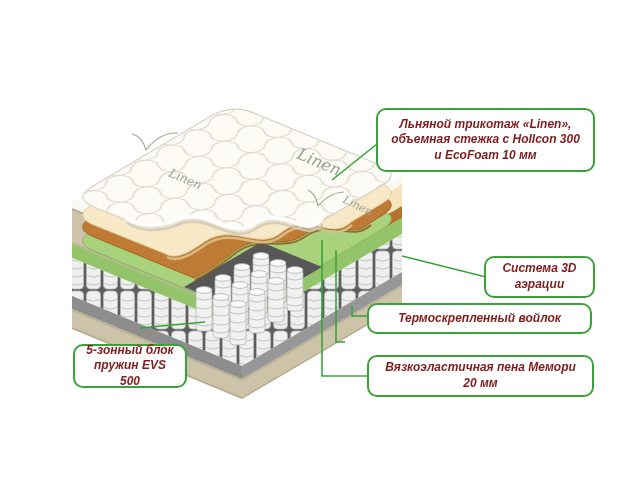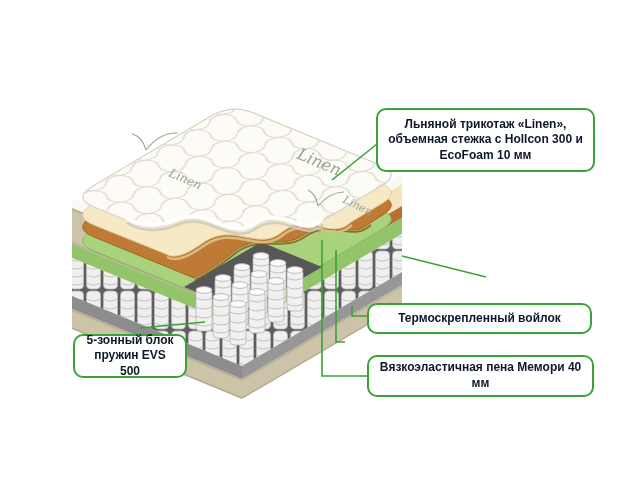--- a/index.html
+++ b/index.html
@@ -1,22 +1,22 @@
 <!DOCTYPE html>
 <html><head>
 <meta charset="utf-8">
 <style>
   html,body{margin:0;padding:0;background:#fff;}
   .stage{position:relative;width:625px;height:500px;background:#ffffff;overflow:hidden;
          font-family:"Liberation Sans",sans-serif;}
   .stage svg{position:absolute;left:0;top:0;}
   .callout{position:absolute;background:#ffffff;border:2px solid #3aa337;border-radius:10px;
            display:flex;align-items:center;justify-content:center;text-align:center;
-           color:#0f172a;font-weight:bold;font-size:12px;line-height:1.3;
-           padding:3px 8px;box-sizing:border-box;z-index:2;}
+           color:#7f1d1d;font-weight:bold;font-size:12px;line-height:1.3;
+           padding:3px 8px;box-sizing:border-box;z-index:2;font-style:italic;}
 </style>
 </head>
 <body>
 
 <div class="stage">
 
   <svg width="625" height="500" viewBox="0 0 625 500">
     <defs>
       <pattern id="quilt" width="30" height="30" patternUnits="userSpaceOnUse" patternTransform="matrix(0.865,-0.508,0.924,0.38,0,0)">
         <rect width="30" height="30" fill="#fcfbf6"></rect>
@@ -96,27 +96,30 @@
       <path d="M345,342 L336,342 L336,250"></path>
       <path d="M368,376 L322,376 L322,240"></path>
       <path d="M140,328 L205,322"></path>
     </g>
   </svg>
 
   <div class="callout" style="left:376px;top:108px;width:219px;height:64px">
     <span>Льняной трикотаж «Linen», объемная стежка с Hollcon 300 и EcoFoam 10 мм</span>
   </div>
 
+  <div class="callout" style="left:484px;top:256px;width:111px;height:42px">
+    <span>Система 3D аэрации</span>
+  </div>
 
   <div class="callout" style="left:367px;top:303px;width:225px;height:31px">
     <span>Термоскрепленный войлок</span>
   </div>
 
 
   <div class="callout" style="left:367px;top:355px;width:227px;height:42px">
-    <span>Вязкоэластичная пена Мемори 40 мм</span>
+    <span>Вязкоэластичная пена Мемори 20 мм</span>
   </div>
 
-  <div class="callout" style="left:73px;top:334px;width:114px;height:44px">
+  <div class="callout" style="left:73px;top:344px;width:114px;height:44px">
     <span>5-зонный блок пружин EVS 500</span>
   </div>
 
 </div>
 
 </body></html>

